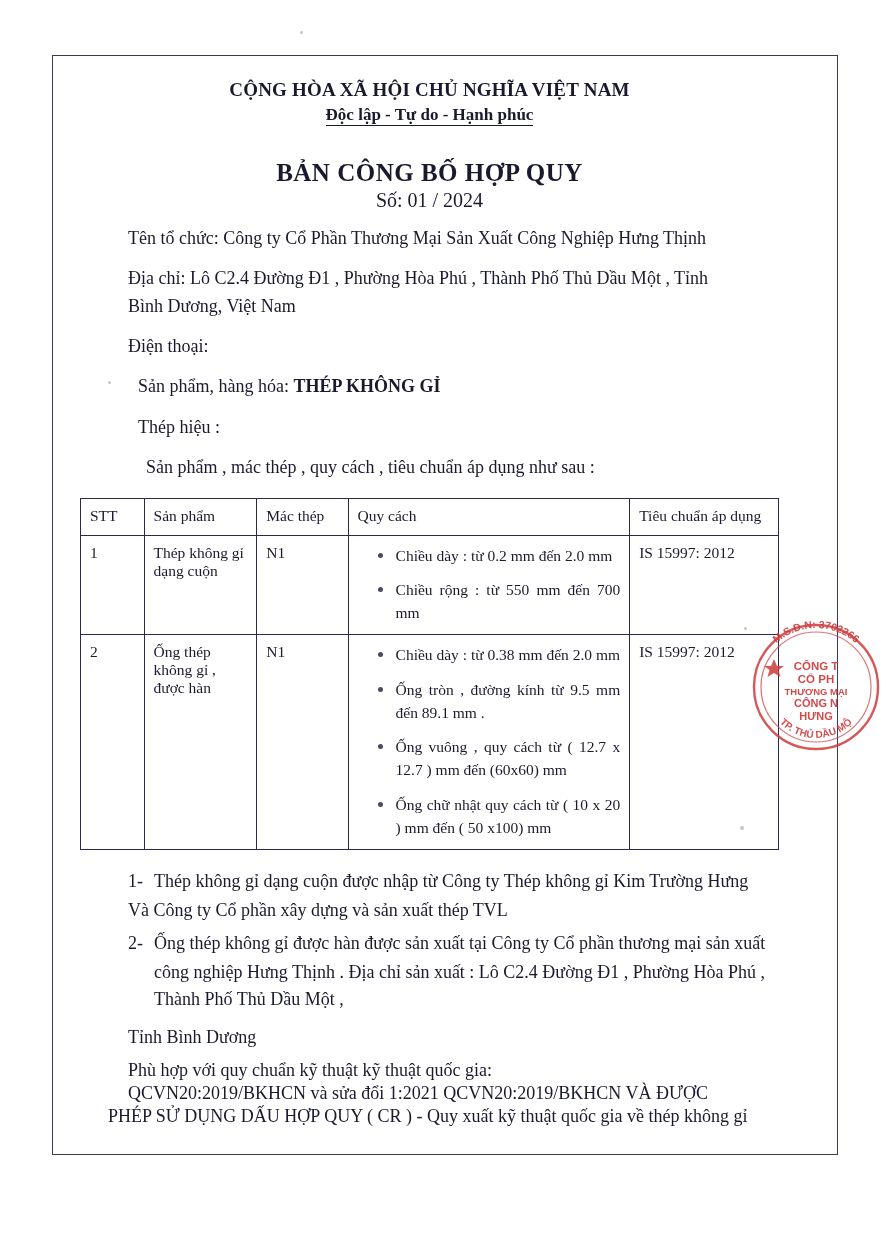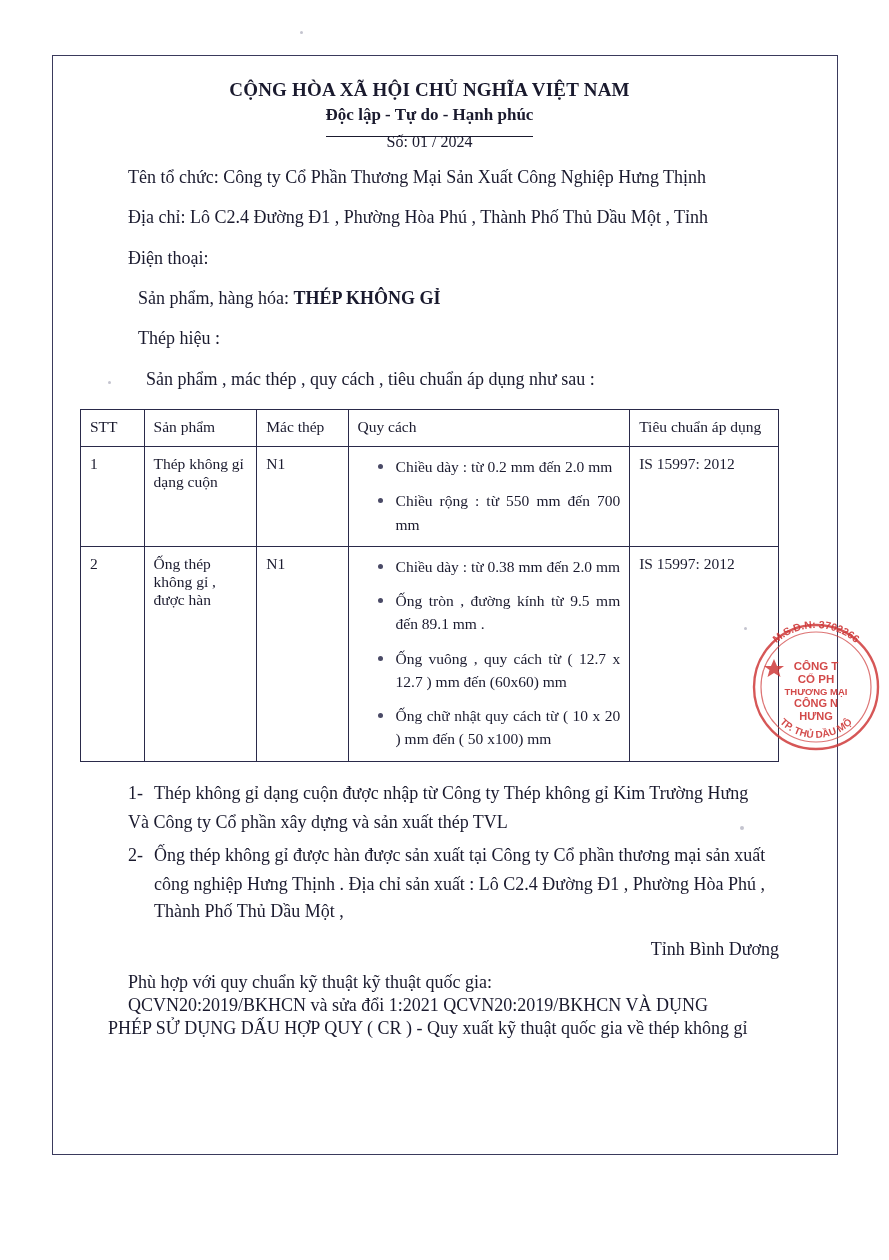--- a/index.html
+++ b/index.html
@@ -39,32 +39,32 @@
     letter-spacing: 0.2px;
     margin-top: 8px;
   }
   .national-sub {
     font-size: 17px;
     font-weight: bold;
     margin-top: 4px;
   }
   .national-sub span.ul {
     border-bottom: 1.2px solid #1a1a2e;
-    padding-bottom: 12px;
+    padding-bottom: 1px;
     text-align: center;
   }
   .doc-title {
     font-size: 25px;
     font-weight: bold;
     margin-top: 34px;
     letter-spacing: 0.5px;
   }
   .doc-number {
-    font-size: 16px;
-    margin-top: 8px;
+    font-size: 20px;
+    margin-top: 2px;
   }
   .para {
     font-size: 18px;
     line-height: 1.52;
     margin-top: 13px;
   }
   .para.indent { padding-left: 48px; }
   .para.indent2 { padding-left: 58px; }
   .para.indent3 { padding-left: 66px; }
   .bold { font-weight: bold; }
@@ -118,21 +118,21 @@
     display: flex;
     padding-left: 48px;
     line-height: 1.5;
     margin-bottom: 2px;
   }
   .note-num { width: 26px; flex: none; }
   .note-text { flex: 1; }
   .note-cont { padding-left: 48px; line-height: 1.5; }
   .note-cont2 { padding-left: 74px; line-height: 1.5; }
   .tail { font-size: 18px; }
-  .tail .l1 { padding-left: 48px; margin-top: 14px; text-align: right; }
+  .tail .l1 { padding-left: 48px; margin-top: 14px; }
   .tail .l2 { padding-left: 48px; margin-top: 12px; }
   .tail .l3 { margin-top: 2px; text-align: justify; padding-left: 28px; }
   .stamp {
     position: absolute;
     right: -2px;
     top: 612px;
     width: 150px;
     height: 150px;
     pointer-events: none;
   }
@@ -147,30 +147,32 @@
 </head>
 <body>
 
 <div class="page-frame"></div>
 
 <div class="doc-body">
 
   <div class="center national-title">CỘNG HÒA XÃ HỘI CHỦ NGHĨA VIỆT NAM</div>
   <div class="center national-sub"><span class="ul">Độc lập - Tự do - Hạnh phúc</span></div>
 
+  <div class="center doc-title">BẢN CÔNG BỐ HỢP QUY</div>
   <div class="center doc-number">Số: 01 / 2024</div>
 
   <div class="para indent">
     <span>Tên tổ chức:</span>
     <span>Công ty Cổ Phần Thương Mại Sản Xuất Công Nghiệp Hưng Thịnh</span>
   </div>
 
   <div class="para indent">
     <span>Địa chỉ:</span>
     <span>Lô C2.4 Đường Đ1 , Phường Hòa Phú , Thành Phố Thủ Dầu Một , Tỉnh</span>
+    <div>Bình Dương, Việt Nam</div>
   </div>
 
   <div class="para indent">
     <span>Điện thoại:</span>
     <span></span>
   </div>
 
   <div class="para indent2">
     <span>Sản phẩm, hàng hóa:</span>
     <span class="bold">THÉP KHÔNG GỈ</span>
@@ -234,21 +236,21 @@
       <div class="note-num">2-</div>
       <div class="note-text">Ống thép không gỉ được hàn được sản xuất tại Công ty Cổ phần thương mại sản xuất</div>
     </div>
     <div class="note-cont2">công nghiệp Hưng Thịnh . Địa chỉ sản xuất : Lô C2.4 Đường Đ1 , Phường Hòa Phú ,</div>
     <div class="note-cont2">Thành Phố Thủ Dầu Một ,</div>
   </div>
 
   <div class="tail">
     <div class="l1">Tỉnh Bình Dương</div>
     <div class="l2">Phù hợp với quy chuẩn kỹ thuật kỹ thuật quốc gia:</div>
-    <div class="l3" style="padding-left:48px;">QCVN20:2019/BKHCN và sửa đổi 1:2021  QCVN20:2019/BKHCN VÀ DỤNG</div>
+    <div class="l3" style="padding-left:48px;">QCVN20:2019/BKHCN và sửa đổi 1:2021  QCVN20:2019/BKHCN VÀ ĐƯỢC</div>
     <div class="l3">PHÉP SỬ DỤNG DẤU HỢP QUY ( CR ) -  Quy xuất kỹ thuật quốc gia về thép không gỉ</div>
   </div>
 
 </div>
 
 <div class="stamp">
   <svg width="150" height="150" viewBox="0 0 150 150" xmlns="http://www.w3.org/2000/svg">
     <defs>
       <path id="arcTop" d="M 16,75 A 59,59 0 0 1 134,75" fill="none"></path>
       <path id="arcBot" d="M 24,75 A 51,51 0 0 0 126,75" fill="none"></path>

